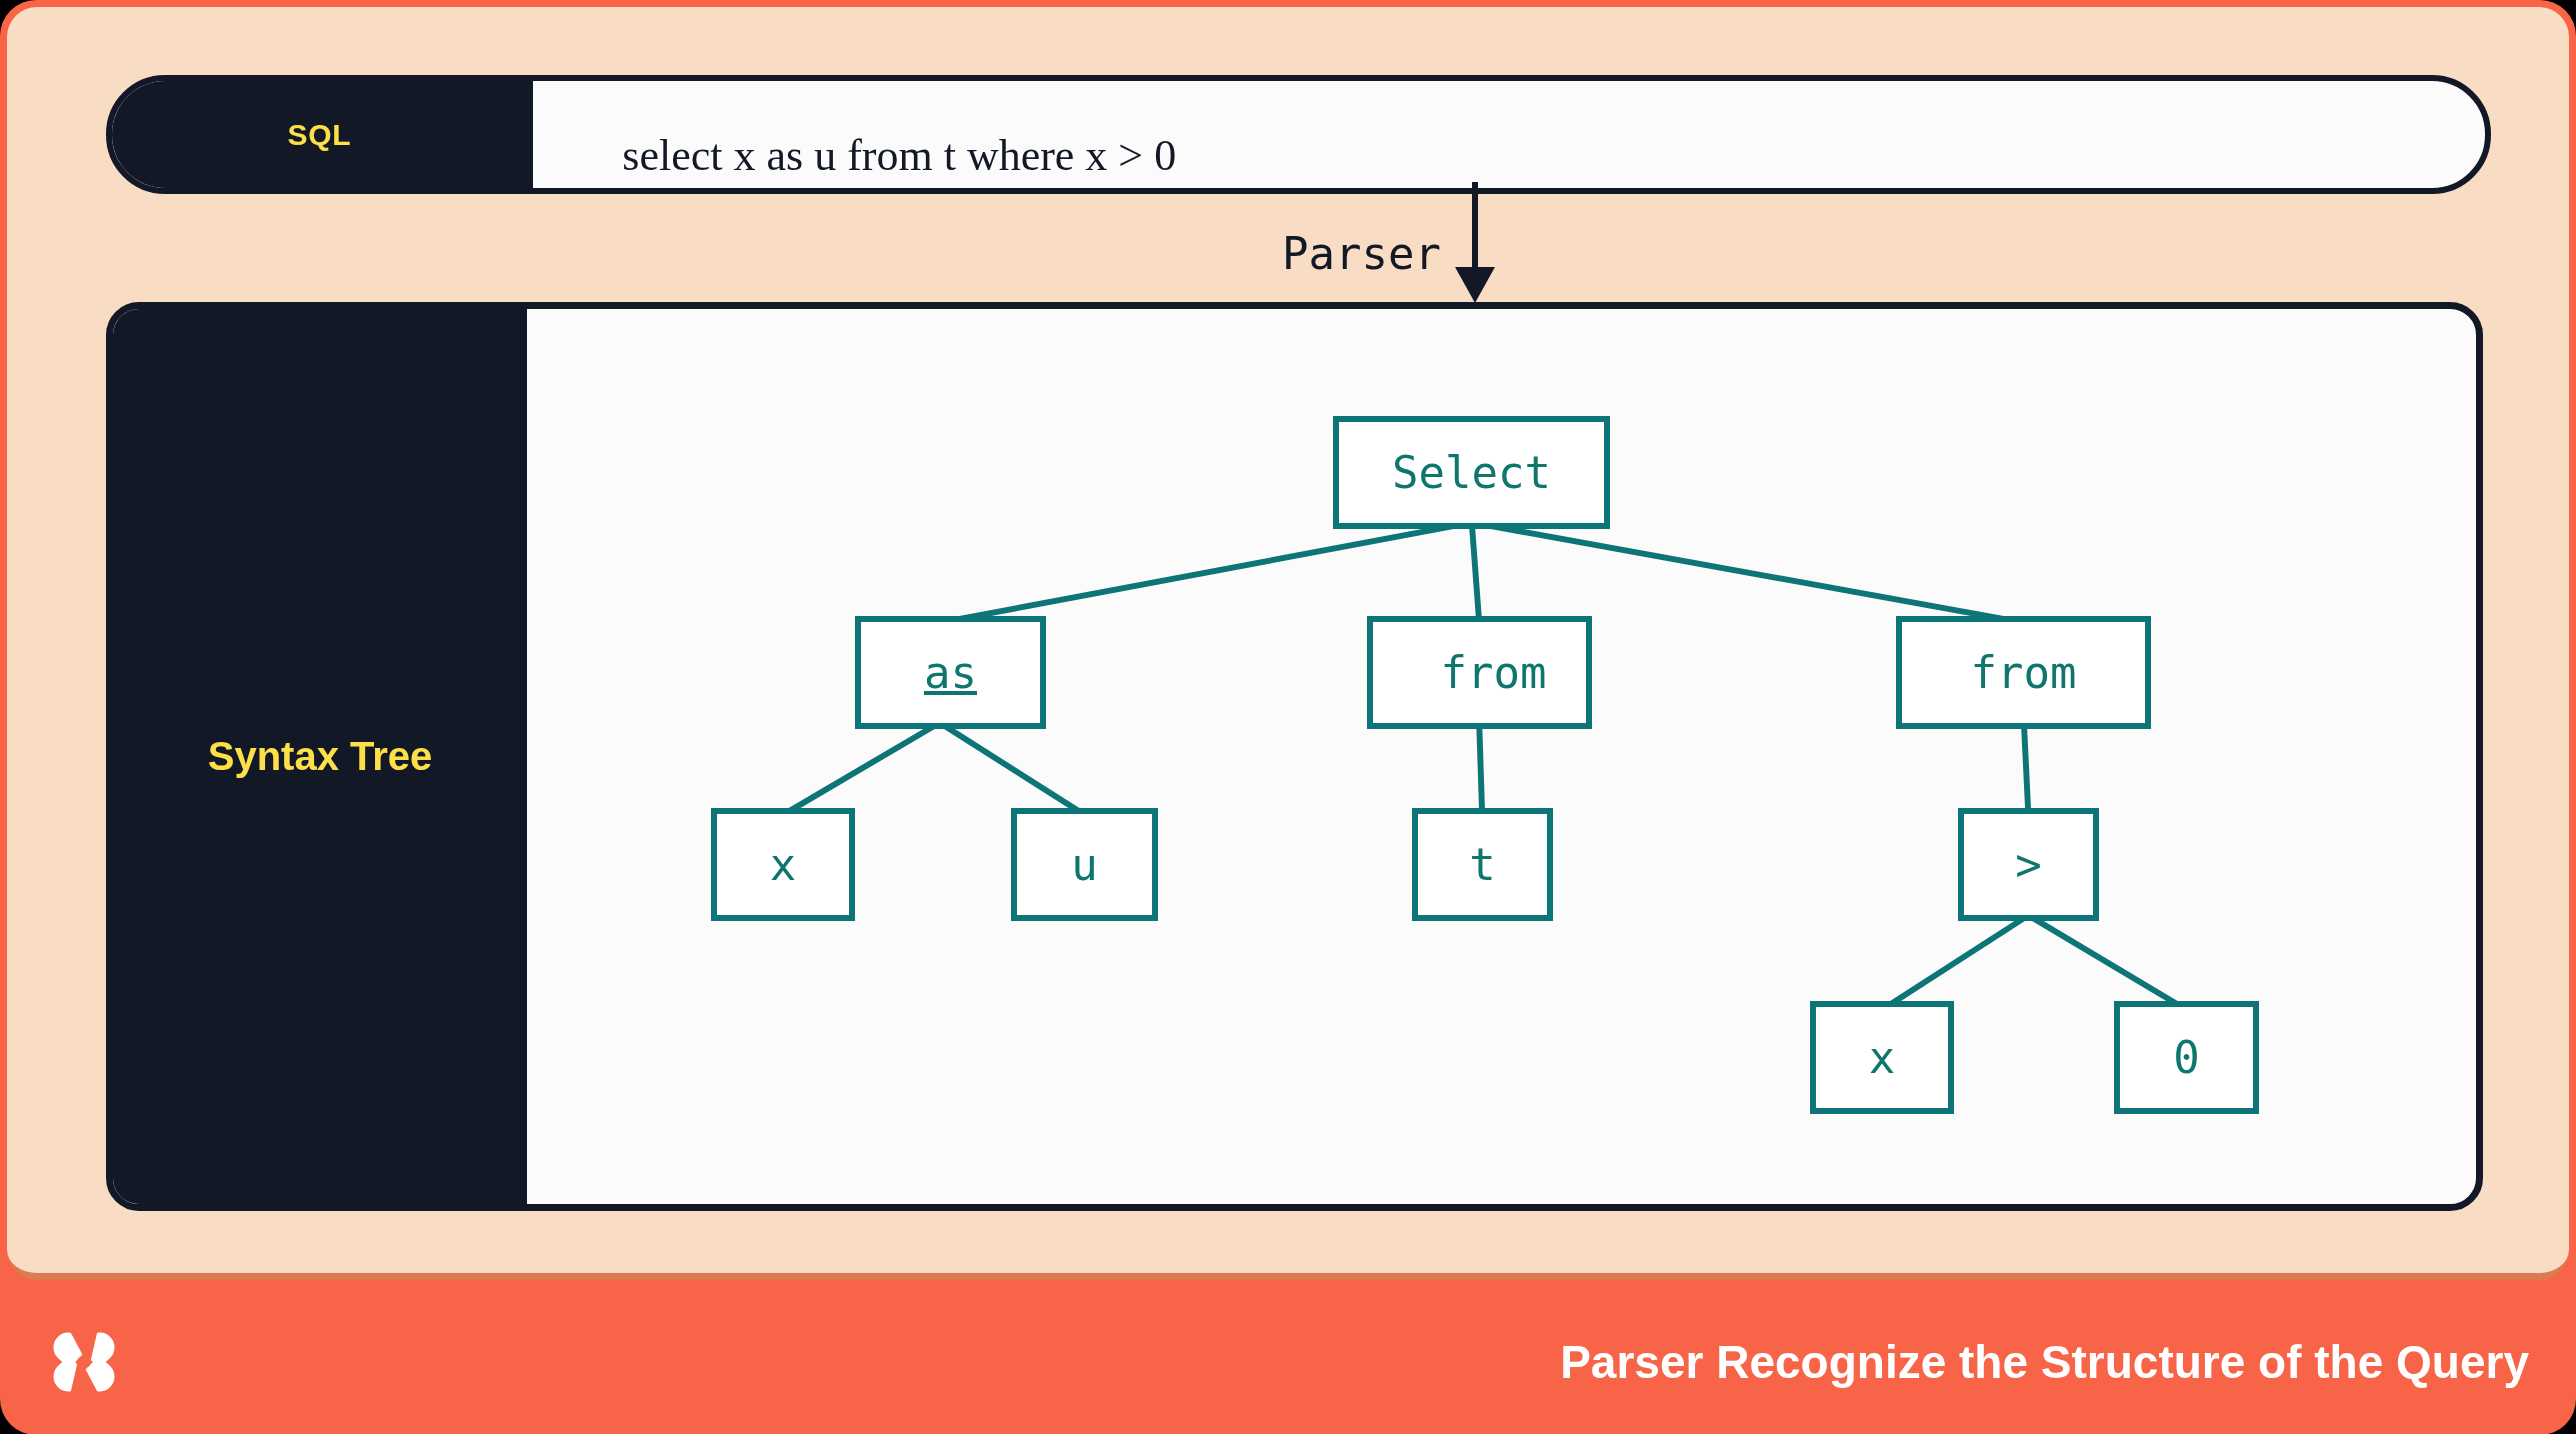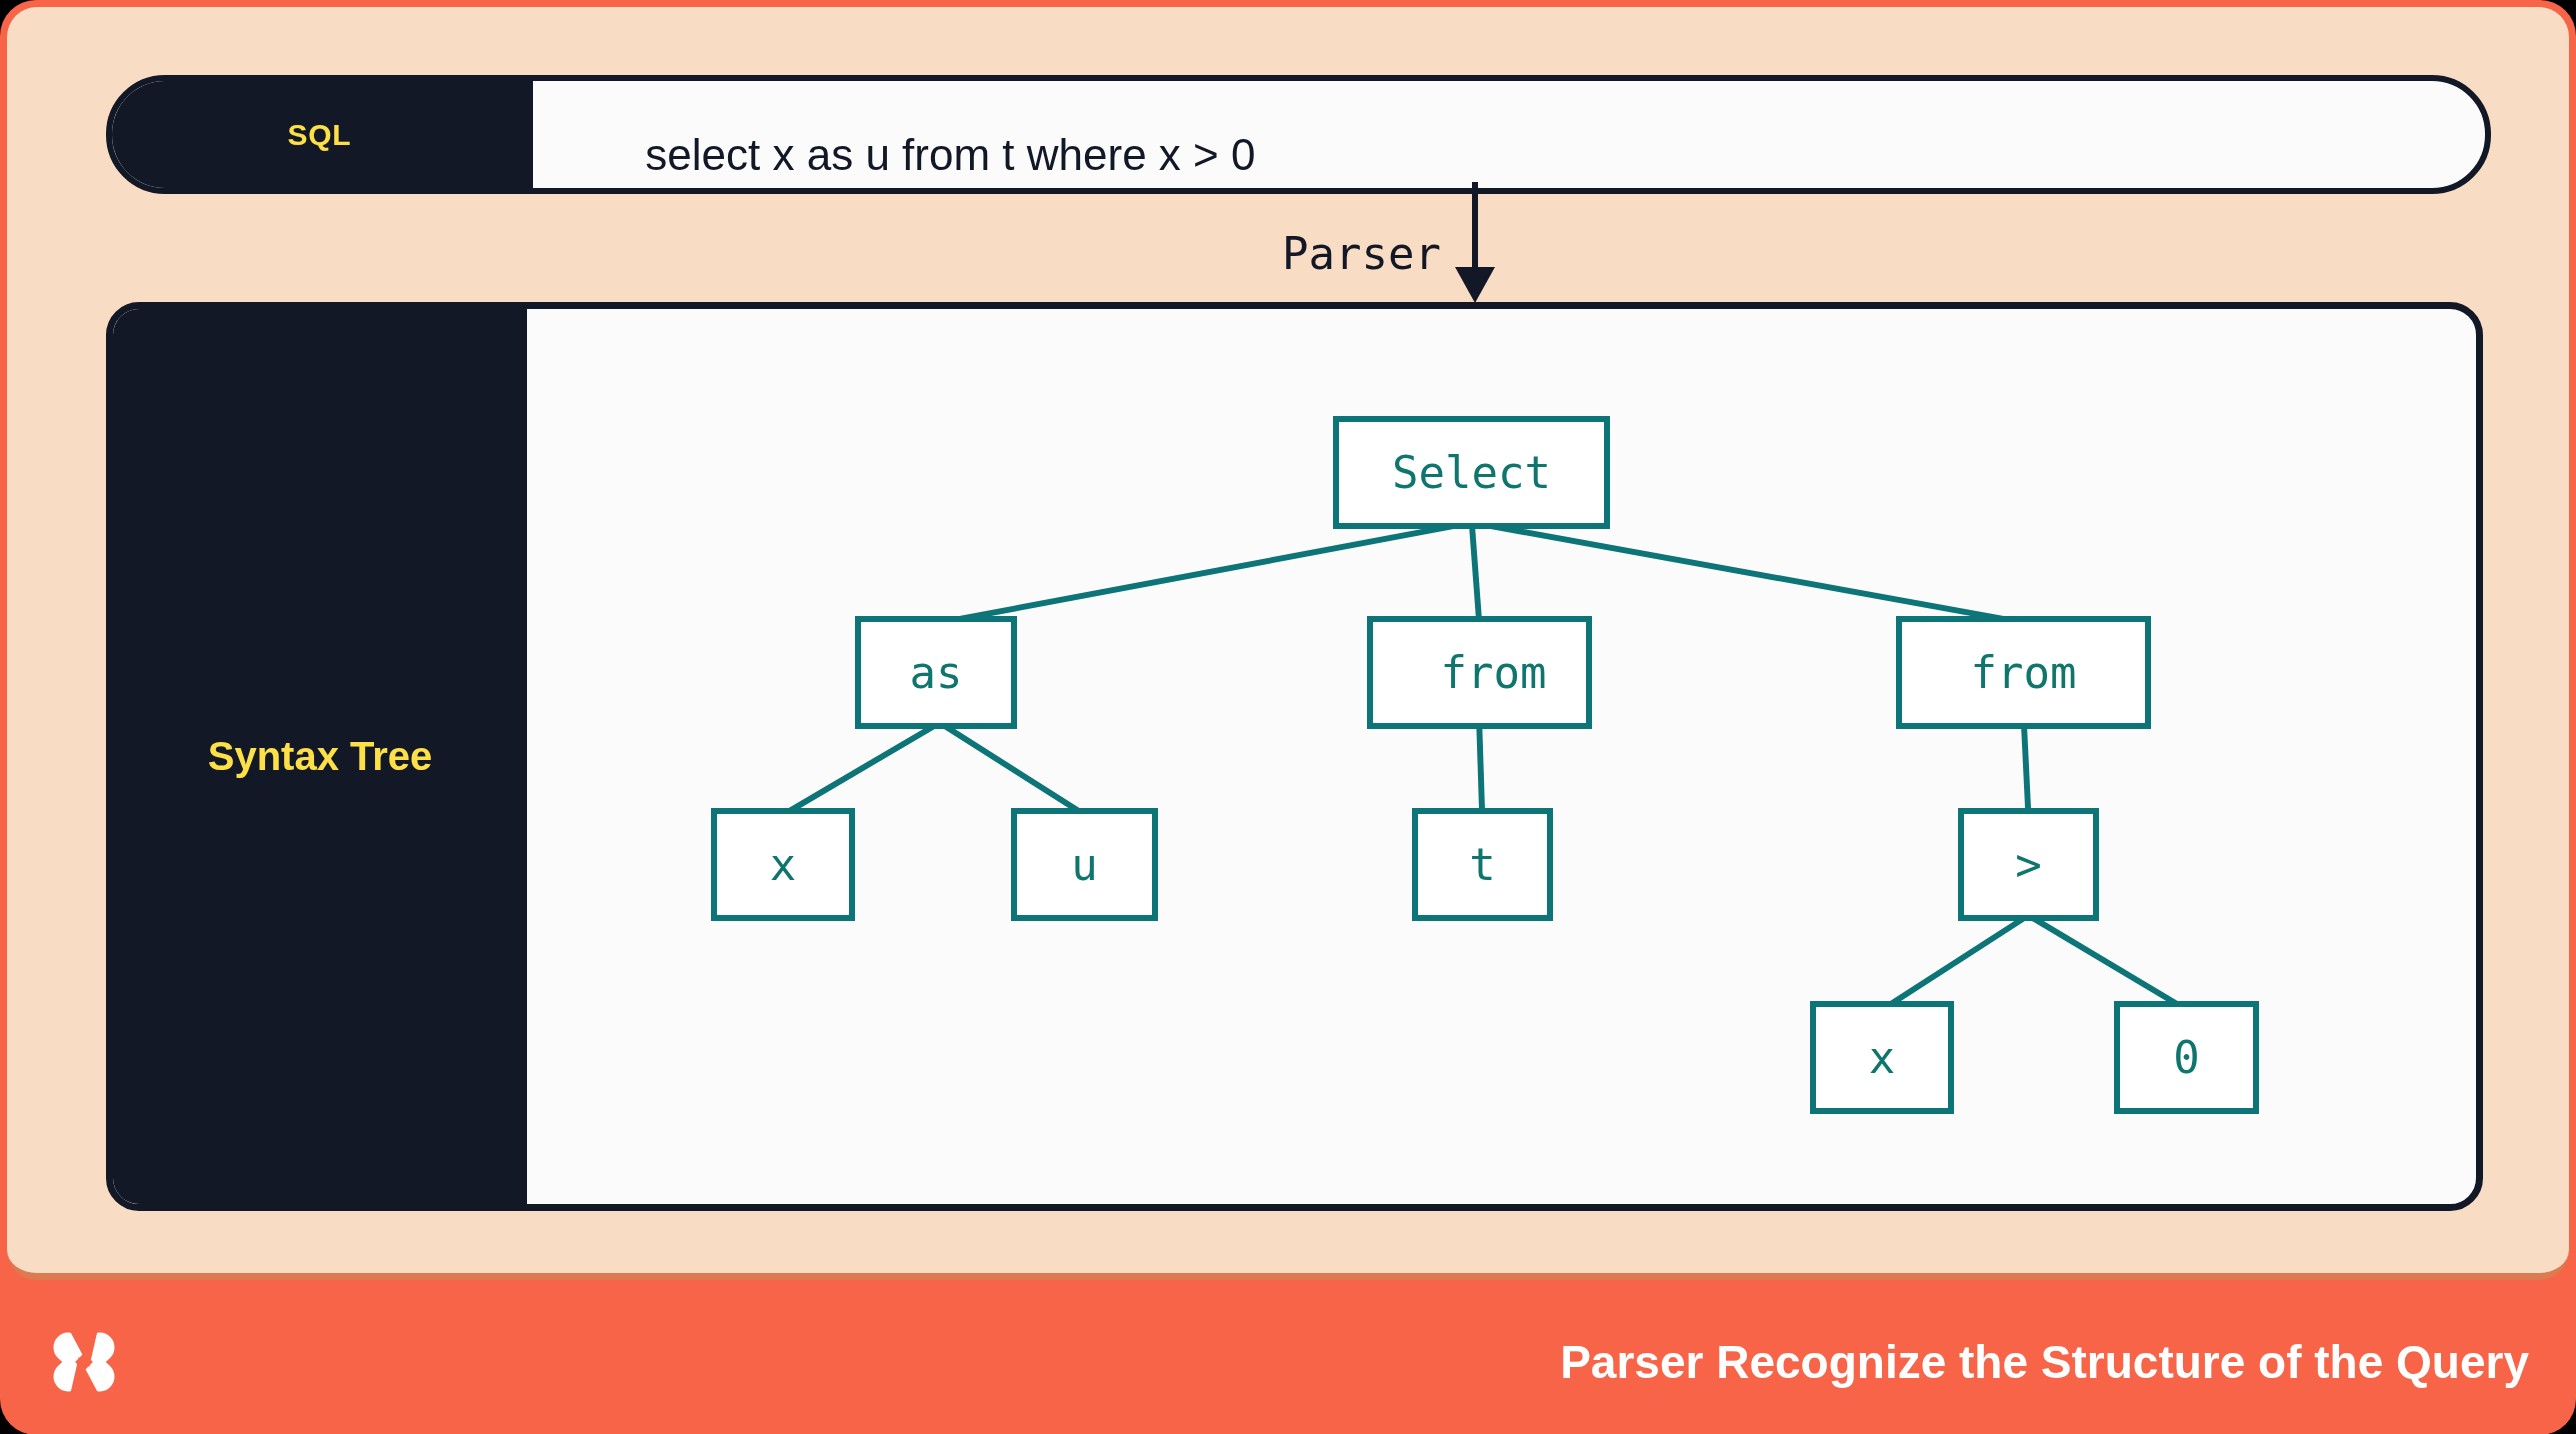--- a/index.html
+++ b/index.html
@@ -9,22 +9,22 @@
   .peach-panel{position:absolute;left:7.4px;right:7.4px;top:7.4px;height:1266px;
          background:#f8dcc4;border-bottom:7.4px solid #dc7a52;border-radius:30px;}
 
   
   .sql-pill{position:absolute;left:106px;top:75px;width:2373px;height:107px;
          background:#fbfbfc;border:6.7px solid #131826;border-radius:59px;
          display:flex;overflow:hidden;z-index:5;}
   .sql-label{flex:none;width:428px;margin:-6.7px 0 -6.7px -6.7px;background:#131826;color:#fde047;
          display:flex;align-items:center;justify-content:center;
          font-weight:700;font-size:30px;letter-spacing:0.7px;}
-  .sql-query{flex:1;display:flex;align-items:center;padding-left:112px;
-         font-family:Liberation Sans, sans-serif;font-size:44px;color:#131826;white-space:pre;margin-top:41px;}
+  .sql-query{flex:1;display:flex;align-items:center;padding-left:89px;
+         font-family:Liberation Serif, serif;font-size:44px;color:#131826;white-space:pre;margin-top:41px;}
 
   
   .parser-label{position:absolute;left:1145px;top:228px;width:296px;text-align:right;
          font-family:"DejaVu Sans Mono",monospace;font-size:44px;color:#131826;z-index:5;}
   .arrow-line{position:absolute;left:1472px;top:182px;width:6px;height:90px;background:#131826;z-index:5;}
   .arrow-head{position:absolute;left:1455px;top:267px;width:0;height:0;
          border-left:20px solid transparent;border-right:20px solid transparent;
          border-top:36px solid #131826;z-index:5;}
 
   
@@ -34,21 +34,21 @@
   .tree-sidebar{flex:none;width:414px;background:#131826;display:flex;
          align-items:center;justify-content:center;}
   .tree-sidebar span{color:#fde047;font-weight:700;font-size:40px;}
 
   .edges{position:absolute;left:0;top:0;width:2576px;height:1435px;z-index:2;pointer-events:none;}
 
   .node{position:absolute;height:113px;box-sizing:border-box;background:#ffffff;
          border:6.7px solid #0d7477;display:flex;align-items:center;justify-content:center;
          font-family:"DejaVu Sans Mono",monospace;font-size:44px;color:#0f766e;z-index:3;}
   .n-select{left:1333px;top:416px;width:277px;height:113px;}
-  .n-as{left:855px;top:616px;width:162px;}
+  .n-as{left:855px;top:616px;width:191px;text-decoration:underline;}
   .n-from{left:1367px;top:616px;width:225px;padding-left:28px;}
   .n-where{left:1896px;top:616px;width:255px;}
   .n-x1{left:711px;top:808px;width:144px;}
   .n-u{left:1011px;top:808px;width:147px;}
   .n-t{left:1412px;top:808px;width:141px;}
   .n-gt{left:1958px;top:808px;width:141px;}
   .n-x2{left:1810px;top:1001px;width:144px;}
   .n-zero{left:2114px;top:1001px;width:145px;}
 
   

